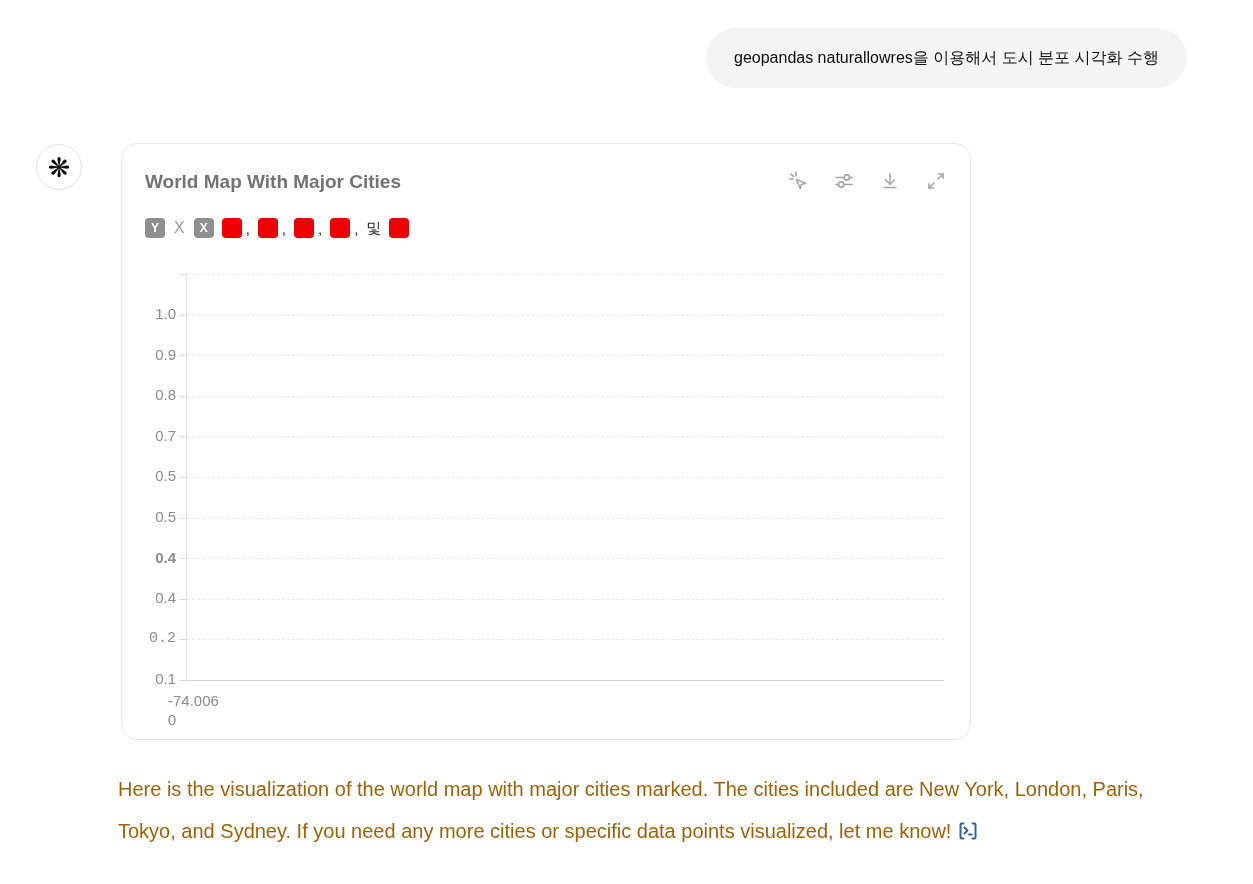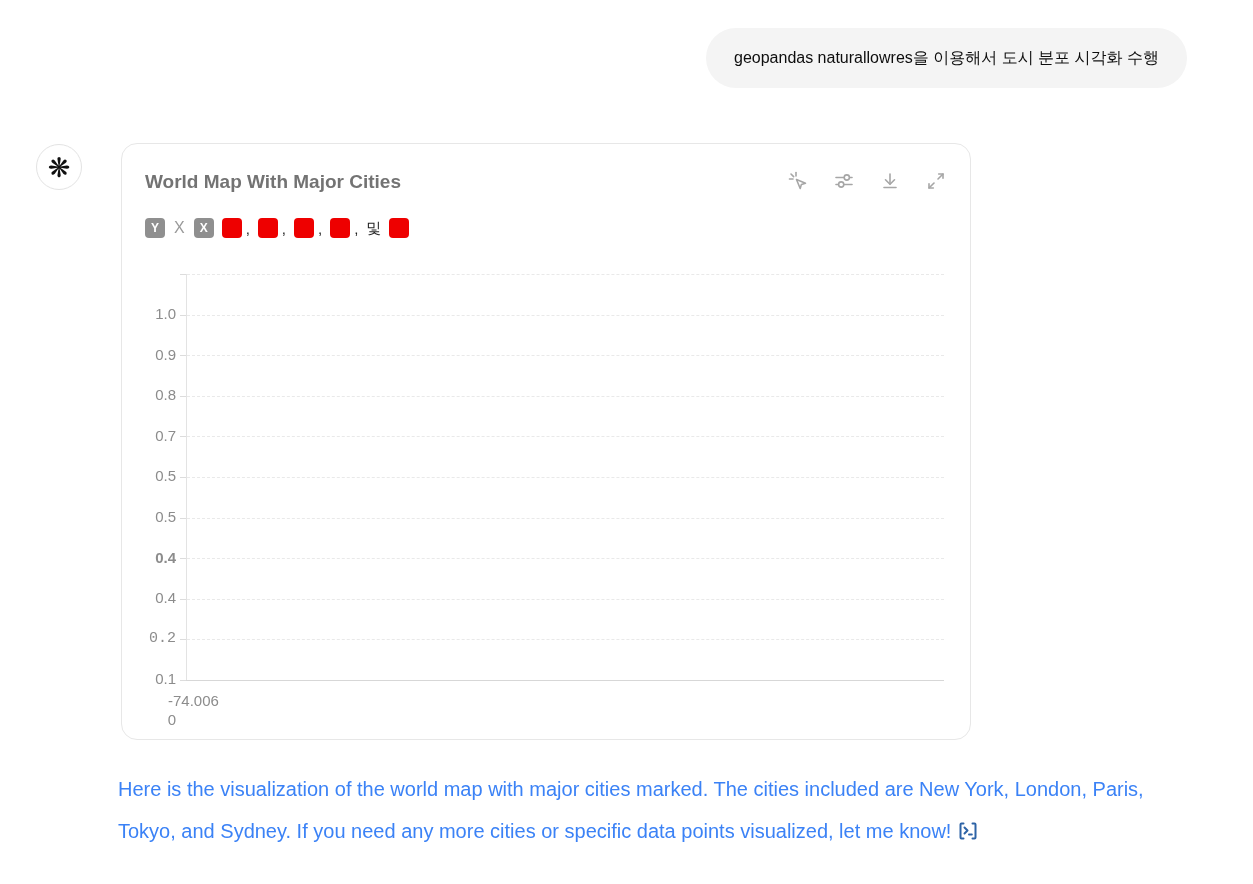--- a/index.html
+++ b/index.html
@@ -48,21 +48,21 @@
   .y-axis-line{position:absolute;left:64px;top:130px;width:1px;height:406px;background:#e3e3e3;}
   .x-axis-line{position:absolute;left:64px;top:536px;width:758px;height:1px;background:#d7d7d7;}
   .gridline{position:absolute;left:65px;width:757px;height:0;border-top:1.5px dashed #e9e9e9;}
   .y-tick-label{
     position:absolute;left:0;width:54px;text-align:right;font-size:15px;color:#8c8c8c;line-height:20px;margin-top:40px;
   }
   .y-tick-mark{position:absolute;left:58px;width:6px;height:1px;background:#dcdcdc;}
   .x-tick-label{position:absolute;left:46px;top:548px;font-size:15px;color:#8c8c8c;}
   
   .answer{
-    position:absolute;left:118px;top:769px;width:1062px;font-size:20px;line-height:41.5px;color:#3b82f6;
+    position:absolute;left:118px;top:769px;width:1062px;font-size:20px;line-height:41.5px;color:#a16207;
   }
   .code-icon{display:inline-block;vertical-align:-4px;margin-left:6px;cursor:pointer;}
 </style>
 </head>
 <body>
 
 <div class="user-bubble">
   <span>geopandas naturallowres을 이용해서 도시 분포 시각화 수행</span>
 </div>
 

